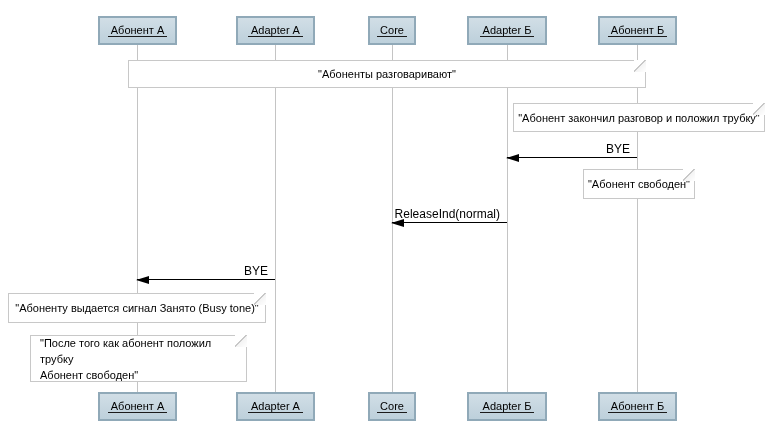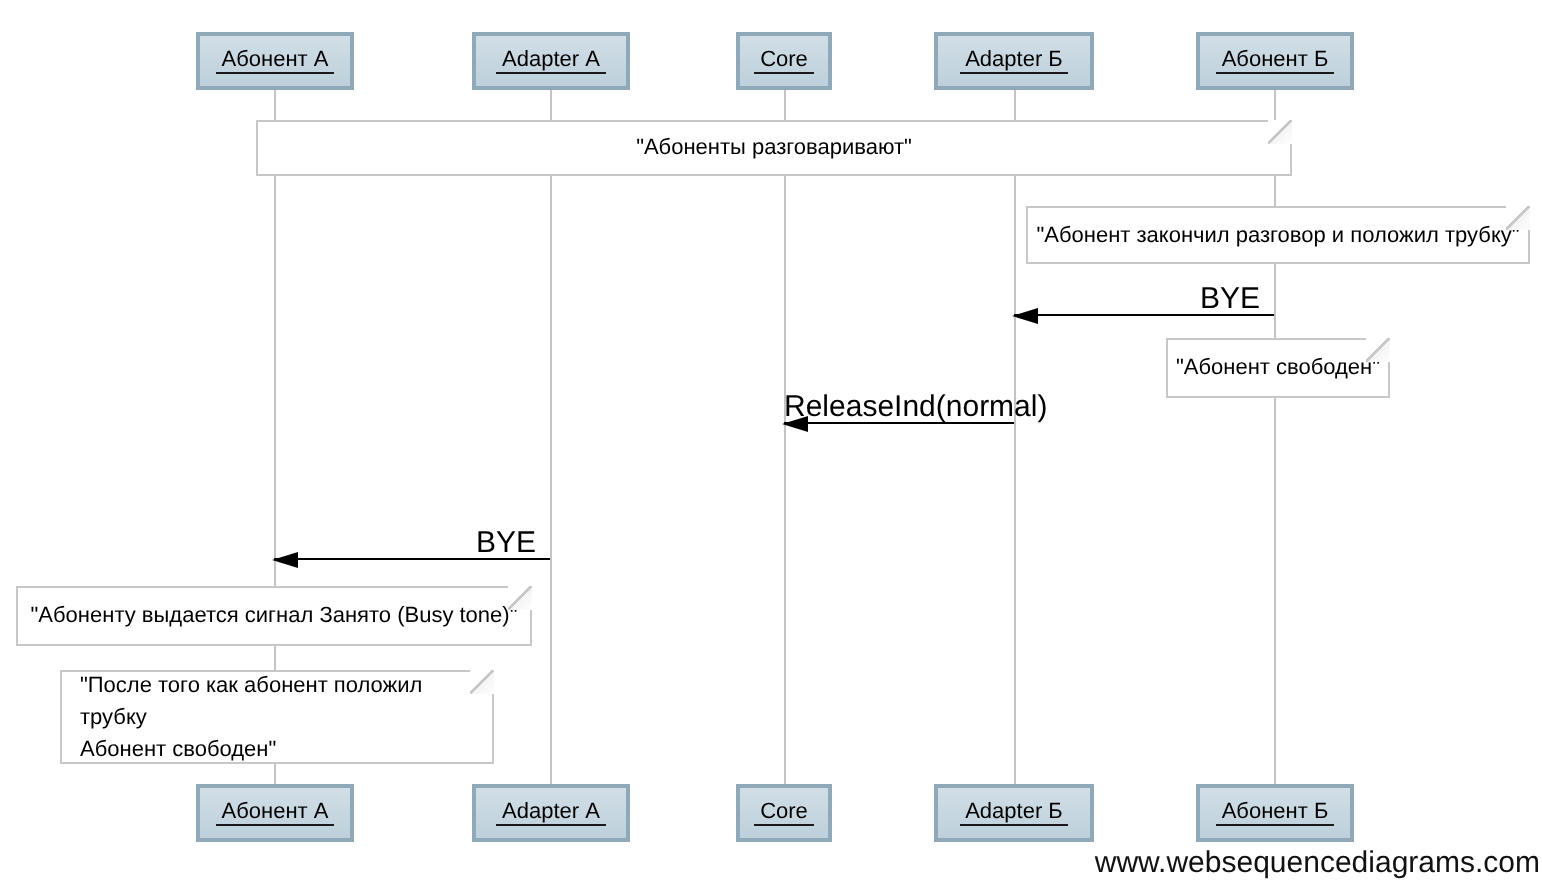--- a/index.html
+++ b/index.html
@@ -27,21 +27,21 @@
   }
   .note::after {
     content:""; position:absolute; top:-1px; right:-1px; width:12px; height:12px;
     background:linear-gradient(to bottom right,#ffffff 0%,#ffffff 44%,#c8c8c8 44%,#c8c8c8 54%,#f4f4f4 54%,#ffffff 100%);
   }
   .note.left { justify-content:flex-start; padding-left:9px; text-align:left; }
   .pre { white-space:pre-line; line-height:16px; }
   
   .message { position:absolute; z-index:4; border-bottom:1.5px solid #000; }
   .msg-label {
-    display:block; font-size:15px; height:13px; line-height:13px;
+    display:block; font-size:12px; height:13px; line-height:13px;
     text-align:right; padding-right:7px; margin-bottom:1px; white-space:nowrap;
   }
   .arrowhead {
     position:absolute; left:-1px; bottom:-5px; width:0; height:0;
     border-top:4px solid transparent; border-bottom:4px solid transparent;
     border-right:13px solid #000;
   }
   
   .watermark {
     position:absolute; right:1px; top:423px; z-index:5;
@@ -89,21 +89,21 @@
   </div>
   <div class="note left" style="left:30px;top:335px;width:217px;height:47px;">
     <span class="note-text pre">"После того как абонент положил трубку
 Абонент свободен"</span>
   </div>
 
   <div class="message" style="left:507px;top:143px;width:130px;">
     <span class="msg-label">BYE</span>
     <span class="arrowhead"></span>
   </div>
-  <div class="message" style="left:392px;top:197px;width:115px;">
+  <div class="message" style="left:392px;top:208px;width:115px;">
     <span class="msg-label">ReleaseInd(normal)</span>
     <span class="arrowhead"></span>
   </div>
   <div class="message" style="left:137px;top:265px;width:138px;">
     <span class="msg-label">BYE</span>
     <span class="arrowhead"></span>
   </div>
 
   <div class="actor" style="left:98px;top:392px;width:79px;">
     <span class="actor-label">Абонент А</span>
@@ -114,15 +114,14 @@
   <div class="actor" style="left:368px;top:392px;width:48px;">
     <span class="actor-label">Core</span>
   </div>
   <div class="actor" style="left:467px;top:392px;width:80px;">
     <span class="actor-label">Adapter Б</span>
   </div>
   <div class="actor" style="left:598px;top:392px;width:79px;">
     <span class="actor-label">Абонент Б</span>
   </div>
 
-  <div class="watermark">www.websequencediagrams.com</div>
 
 </div>
 
 </body></html>

